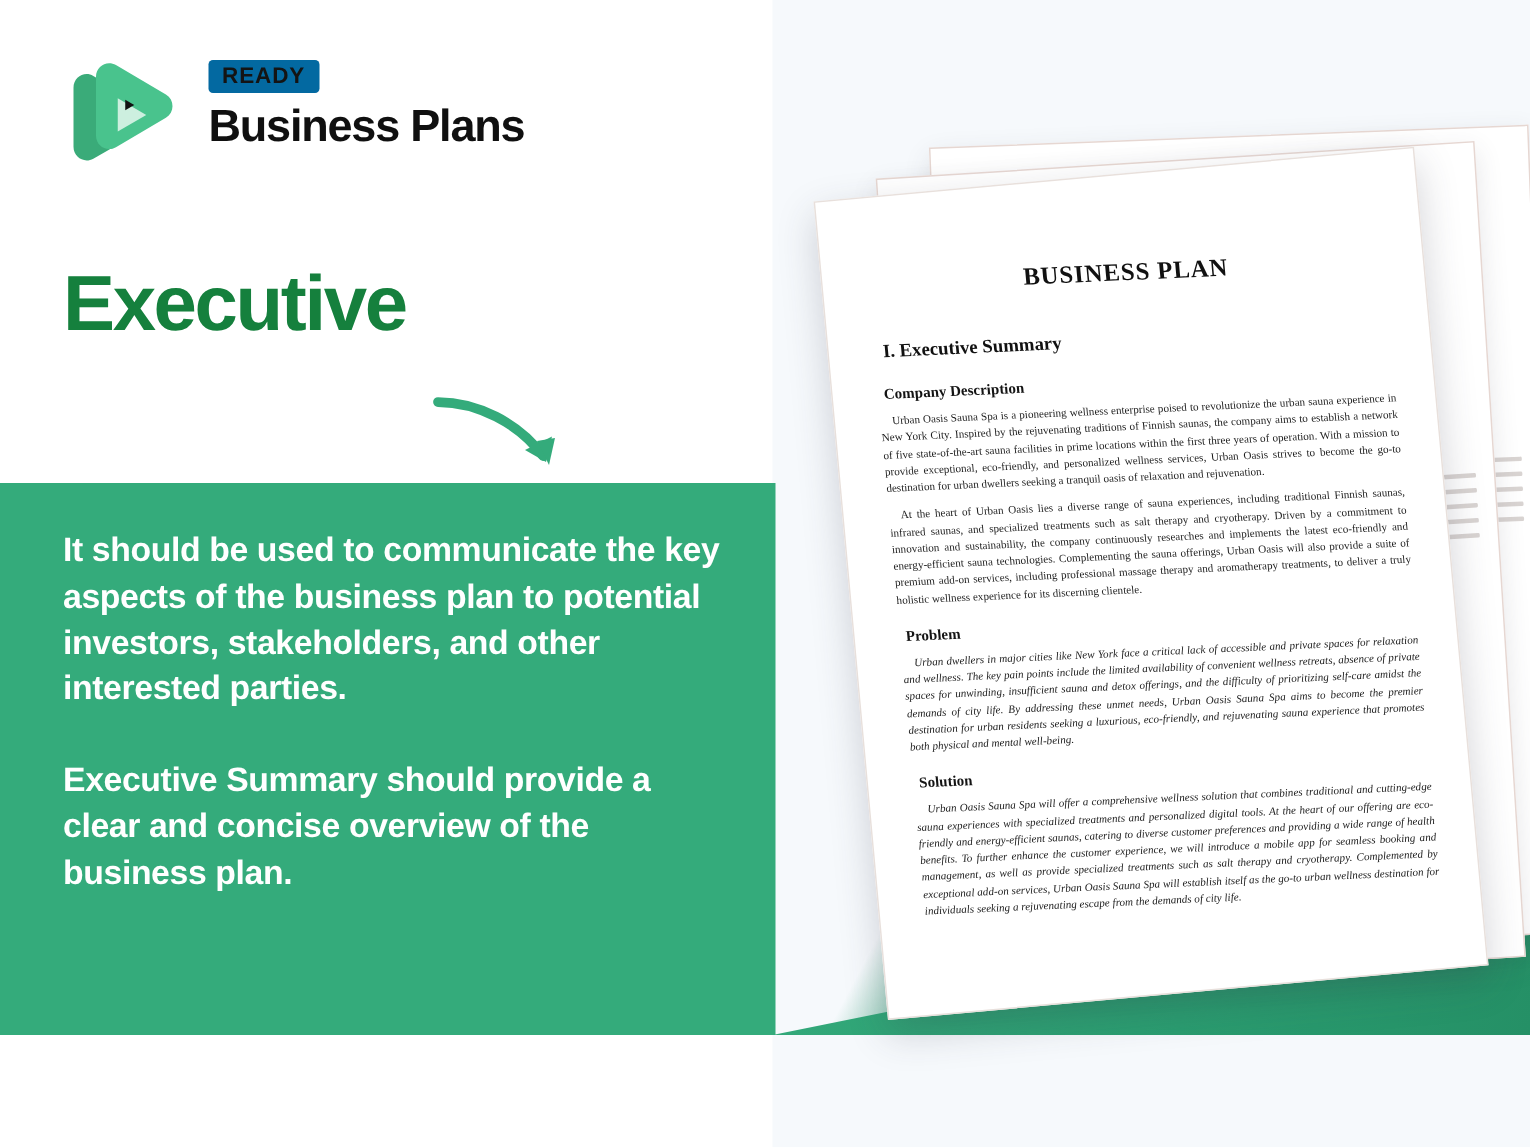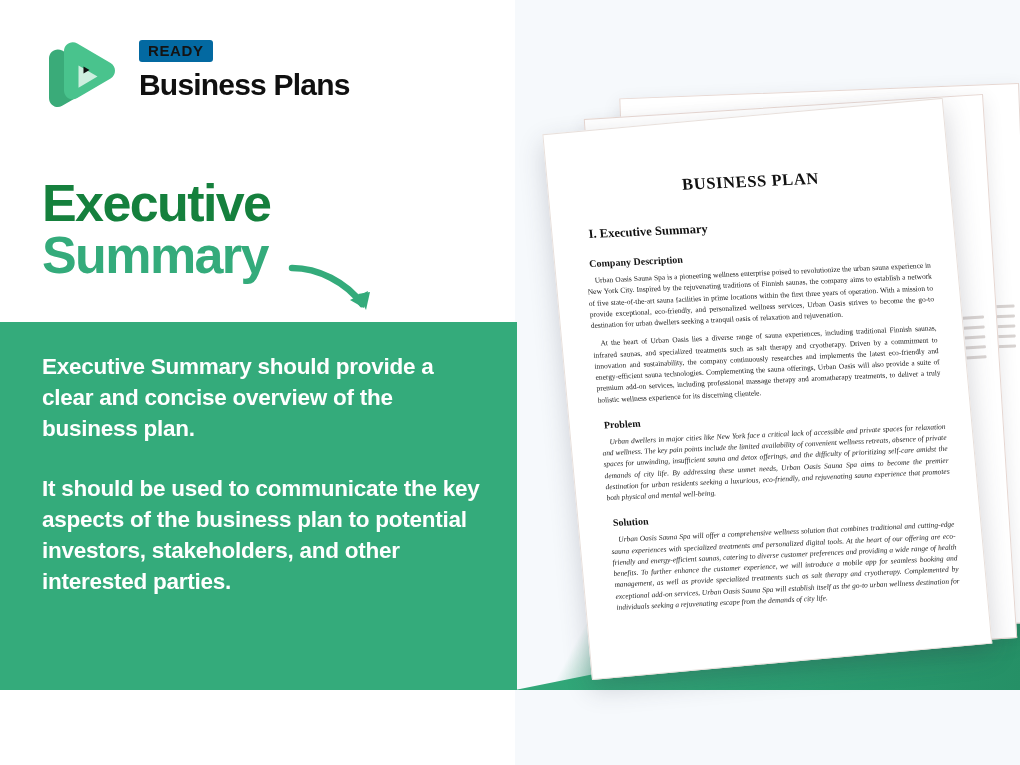--- a/index.html
+++ b/index.html
@@ -273,27 +273,26 @@
     </svg>
 
     <div class="brand-text">
       <div class="ready-badge">READY</div>
       <div class="brand-name">Business Plans</div>
     </div>
   </div>
 
   <div class="headline">
     <span class="l1">Executive</span>
-    <span class="l2">Summary</span>
   </div>
 
   <svg class="arrow-deco" viewBox="0 0 92 62">
     <path d="M4 6 C30 6 58 20 74 42" stroke="#34ab7b" stroke-width="6.5" fill="none" stroke-linecap="round"></path>
     <path d="M76 46 L62 38 L80 29 Z" fill="#34ab7b"></path>
     <path d="M78 48 L70 32 L82 30 Z" fill="#34ab7b"></path>
   </svg>
 
   <div class="body-copy">
+    <p>It should be used to communicate the key aspects of the business plan to potential investors, stakeholders, and other interested parties.</p>
     <p>Executive Summary should provide a clear and concise overview of the business plan.</p>
-    <p>It should be used to communicate the key aspects of the business plan to potential investors, stakeholders, and other interested parties.</p>
   </div>
 
 </div>
 
 </body></html>

